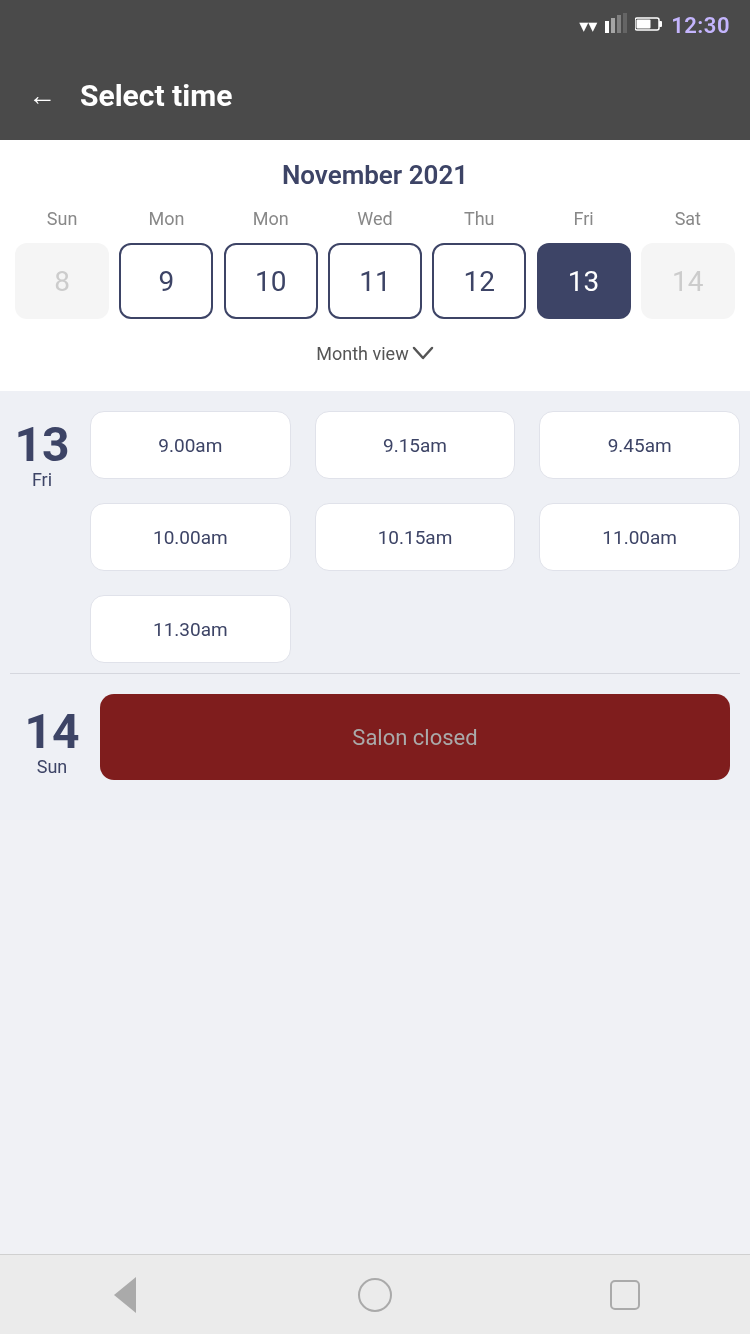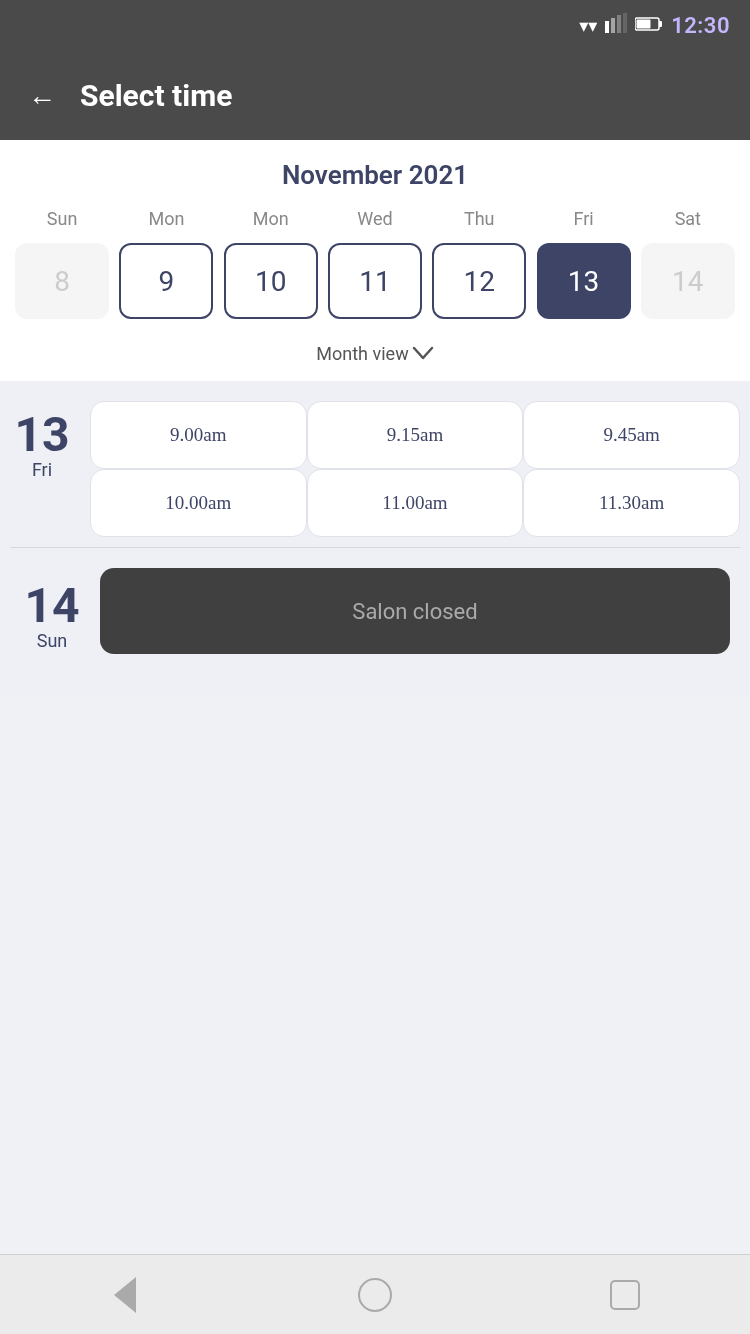--- a/index.html
+++ b/index.html
@@ -58,21 +58,21 @@
     }
     .header-title {
       color: #ffffff;
       font-size: 30px;
       font-weight: 700;
     }
 
     
     .calendar-section {
       background: white;
-      padding: 20px 10px 0;
+      padding: 20px 10px 10px;
     }
 
     .month-title {
       text-align: center;
       font-size: 26px;
       font-weight: 600;
       color: #3d4466;
       margin-bottom: 18px;
     }
 
@@ -168,22 +168,21 @@
     .day-name {
       font-size: 18px;
       color: #3d4466;
       font-weight: 400;
     }
 
     .time-slots-grid {
       flex: 1;
       display: grid;
       grid-template-columns: repeat(3, 1fr);
-      gap: 0;
-      font-family: Liberation Serif, serif;
+      gap: 24px;
     }
     .time-slot {
       background: white;
       border-radius: 14px;
       height: 68px;
       display: flex;
       align-items: center;
       justify-content: center;
       font-size: 19px;
       color: #3d4466;
@@ -207,21 +206,21 @@
       background: #eef0f5;
     }
     .closed-day-label {
       display: flex;
       flex-direction: column;
       align-items: center;
       min-width: 64px;
     }
     .closed-content {
       flex: 1;
-      background: #404040;
+      background: #7f1d1d;
       border-radius: 14px;
       height: 86px;
       display: flex;
       align-items: center;
       justify-content: center;
       font-size: 22px;
       color: #aaa;
     }
 
     
@@ -338,20 +337,21 @@
   <div class="day-block">
     <div class="day-label-block">
       <span class="day-number">13</span>
       <span class="day-name">Fri</span>
     </div>
     <div class="time-slots-grid">
       <div class="time-slot">9.00am</div>
       <div class="time-slot">9.15am</div>
       <div class="time-slot">9.45am</div>
       <div class="time-slot">10.00am</div>
+      <div class="time-slot">10.15am</div>
       <div class="time-slot">11.00am</div>
       <div class="time-slot">11.30am</div>
     </div>
   </div>
 
   <div class="section-divider"></div>
 
   <div class="closed-block">
     <div class="closed-day-label day-label-block">
       <span class="day-number">14</span>

